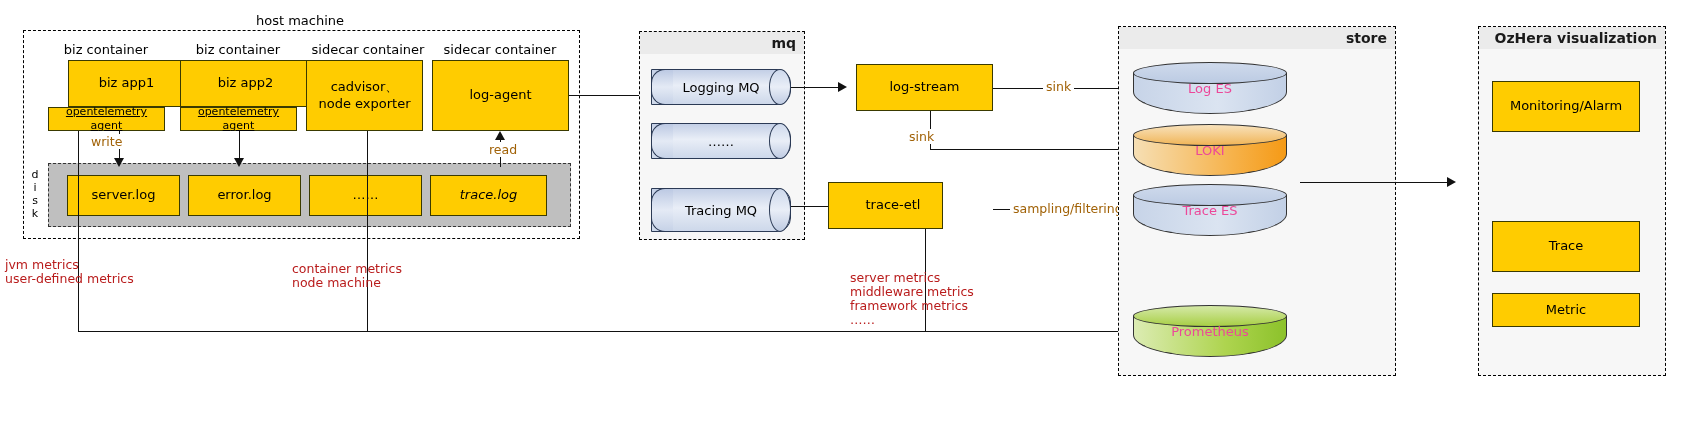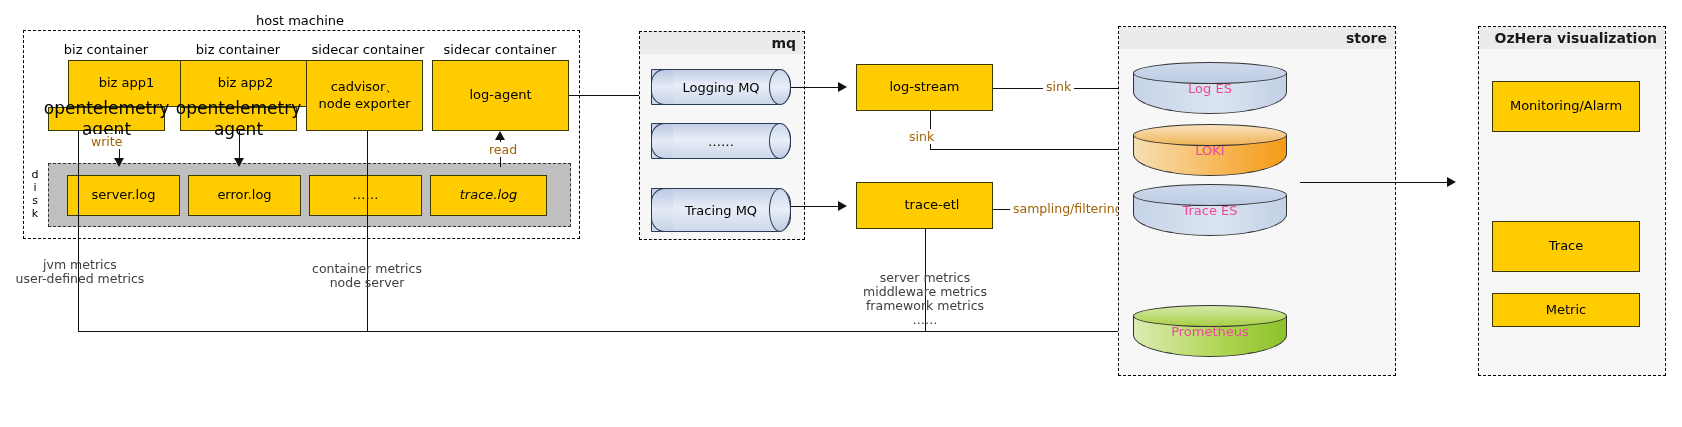--- a/index.html
+++ b/index.html
@@ -55,21 +55,21 @@
     background: #ffcc00;
     border: 1px solid #3a3a00;
     display: flex;
     align-items: center;
     justify-content: center;
     text-align: center;
     font-size: 13px;
     color: #000;
     line-height: 1.25;
   }
-  .ybox.small { font-size: 17px; }
+  .ybox.small { font-size: 11px; text-decoration: underline; }
 
   
   .disk-band {
     background: #bfbfbf;
     border: 1.5px dashed #333;
   }
   .disk-letters {
     position: absolute;
     font-size: 11px;
     line-height: 13px;
@@ -179,22 +179,21 @@
     font-size: 12.5px;
     color: #a16207;
     background: #fff;
     padding: 0 3px;
     white-space: nowrap;
   }
   .note {
     position: absolute;
     font-size: 12.5px;
     line-height: 14px;
-    color: #404040;
-    text-align: center;
+    color: #b91c1c;
     white-space: nowrap;
   }
 </style>
 </head>
 <body>
 
 <div id="canvas">
 
   <div class="plain-label" style="left:205px; top:13px; width:190px; font-size:13px;">host machine</div>
 
@@ -239,21 +238,21 @@
 
   <div class="vline" style="left:78px; top:131px; height:200px;"></div>
   <div class="note" style="left:5px; top:258px; width:150px;">
     <span>jvm metrics</span><br>
     <span>user-defined metrics</span>
   </div>
 
   <div class="vline" style="left:367px; top:131px; height:200px;"></div>
   <div class="note" style="left:292px; top:262px; width:150px;">
     <span>container metrics</span><br>
-    <span>node server</span>
+    <span>node machine</span>
   </div>
 
   <div class="hline" style="left:78px; top:331px; width:1085px;"></div>
   <div class="arrow-r" style="left:1154px; top:326px;"></div>
 
   <div class="hline" style="left:569px; top:95px; width:106px;"></div>
   <div class="arrow-r" style="left:668px; top:90px;"></div>
 
   <div class="abs group-shaded" style="left:639px; top:31px; width:166px; height:209px;">
     <div class="group-title-bar">mq</div>
@@ -269,21 +268,21 @@
     <span>Tracing MQ</span>
   </div>
 
   <div class="hline" style="left:791px; top:87px; width:52px;"></div>
   <div class="arrow-r" style="left:838px; top:82px;"></div>
 
   <div class="hline" style="left:791px; top:206px; width:52px;"></div>
   <div class="arrow-r" style="left:838px; top:201px;"></div>
 
   <div class="abs ybox" style="left:856px; top:64px; width:137px; height:47px;">log-stream</div>
-  <div class="abs ybox" style="left:856px; top:182px; width:137px; height:47px;padding-left:15px;">trace-etl</div>
+  <div class="abs ybox" style="left:828px; top:182px; width:115px; height:47px;padding-left:15px;">trace-etl</div>
 
   <div class="hline" style="left:993px; top:88px; width:152px;"></div>
   <div class="arrow-r" style="left:1140px; top:83px;"></div>
   <div class="edge-label" style="left:1043px; top:79px;">sink</div>
 
   <div class="vline" style="left:930px; top:111px; height:38px;"></div>
   <div class="hline" style="left:930px; top:149px; width:215px;"></div>
   <div class="arrow-r" style="left:1140px; top:144px;"></div>
   <div class="edge-label" style="left:906px; top:129px;">sink</div>
 

